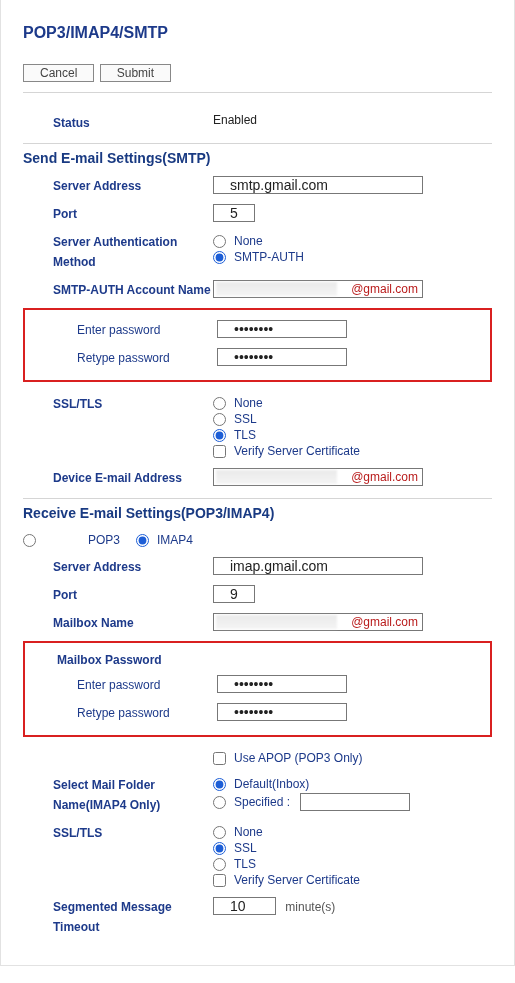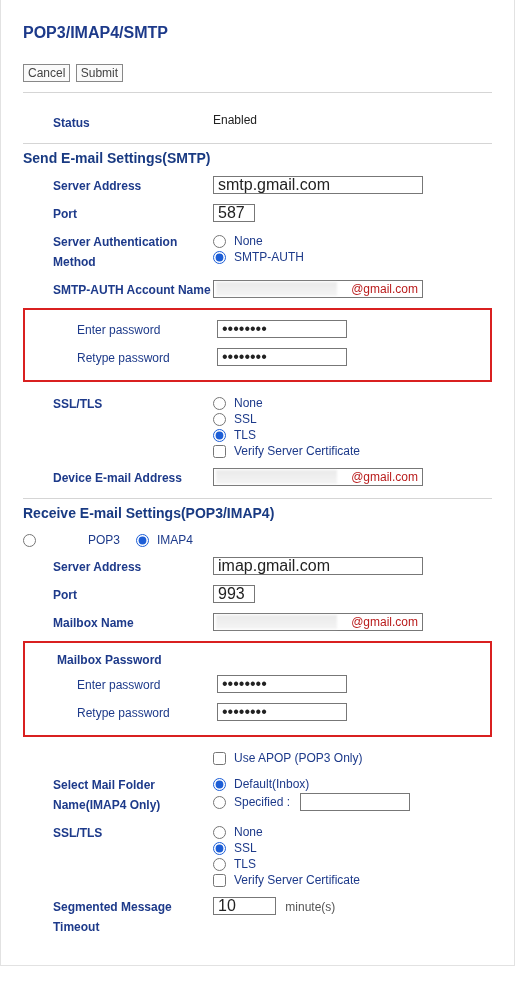--- a/index.html
+++ b/index.html
@@ -9,33 +9,33 @@
     font-family: Arial, Helvetica, sans-serif;
     font-size:12px;
     color:#1f3f7a;
     background:#fff;
   }
   .page { border:1px solid #e2e2e2; border-top:none; padding:18px 22px 24px 22px; }
   .title { font-size:16px; font-weight:bold; color:#1d3a8a; margin:6px 0 22px 0; }
   .btn-row { margin-bottom:10px; }
   button.fbtn {
     font-size:12px; color:#444; background:#fafafa;
-    border:1px solid #888; padding:1px 4px; margin-right:2px;
+    border:1px solid #888; padding:1px 16px; margin-right:2px;
     font-family:inherit; cursor:pointer;
   }
   hr.sep { border:none; border-top:1px solid #d5d5d5; margin:8px 0 16px 0; }
   .section-head {
     font-size:14px; font-weight:bold; color:#193a82;
     padding:6px 0 6px 0; border-top:1px solid #d5d5d5; margin-top:6px;
   }
   .row { display:flex; align-items:flex-start; padding:4px 0; }
   .lab { width:190px; padding-left:30px; font-weight:bold; font-size:12px; color:#1d3a8a; line-height:20px; }
   .val { flex:1; font-size:12px; color:#222; }
   .val input[type=text], .val input[type=password] {
-    font-size:16px; padding:1px 4px; border:1px solid #777; height:18px;
+    font-size:14px; padding:1px 16px; border:1px solid #777; height:18px;
     font-family:inherit; color:#222; background:#fff;
   }
   .wide { width:210px; }
   .short { width:42px; }
   .mid  { width:130px; }
   .radio-line, .check-line { display:flex; align-items:center; gap:4px; margin:2px 0; color:#1d3a8a; }
   .radio-line input, .check-line input { margin:0 4px 0 0; accent-color:#1d5ed6; }
   .boxed { border:2px solid #d92020; padding:6px 2px 8px 2px; margin:4px 0 8px 0; }
   .sub .lab { padding-left:50px; font-weight:normal; }
   .group-head { padding:4px 0 4px 30px; font-weight:bold; color:#1d3a8a; }

